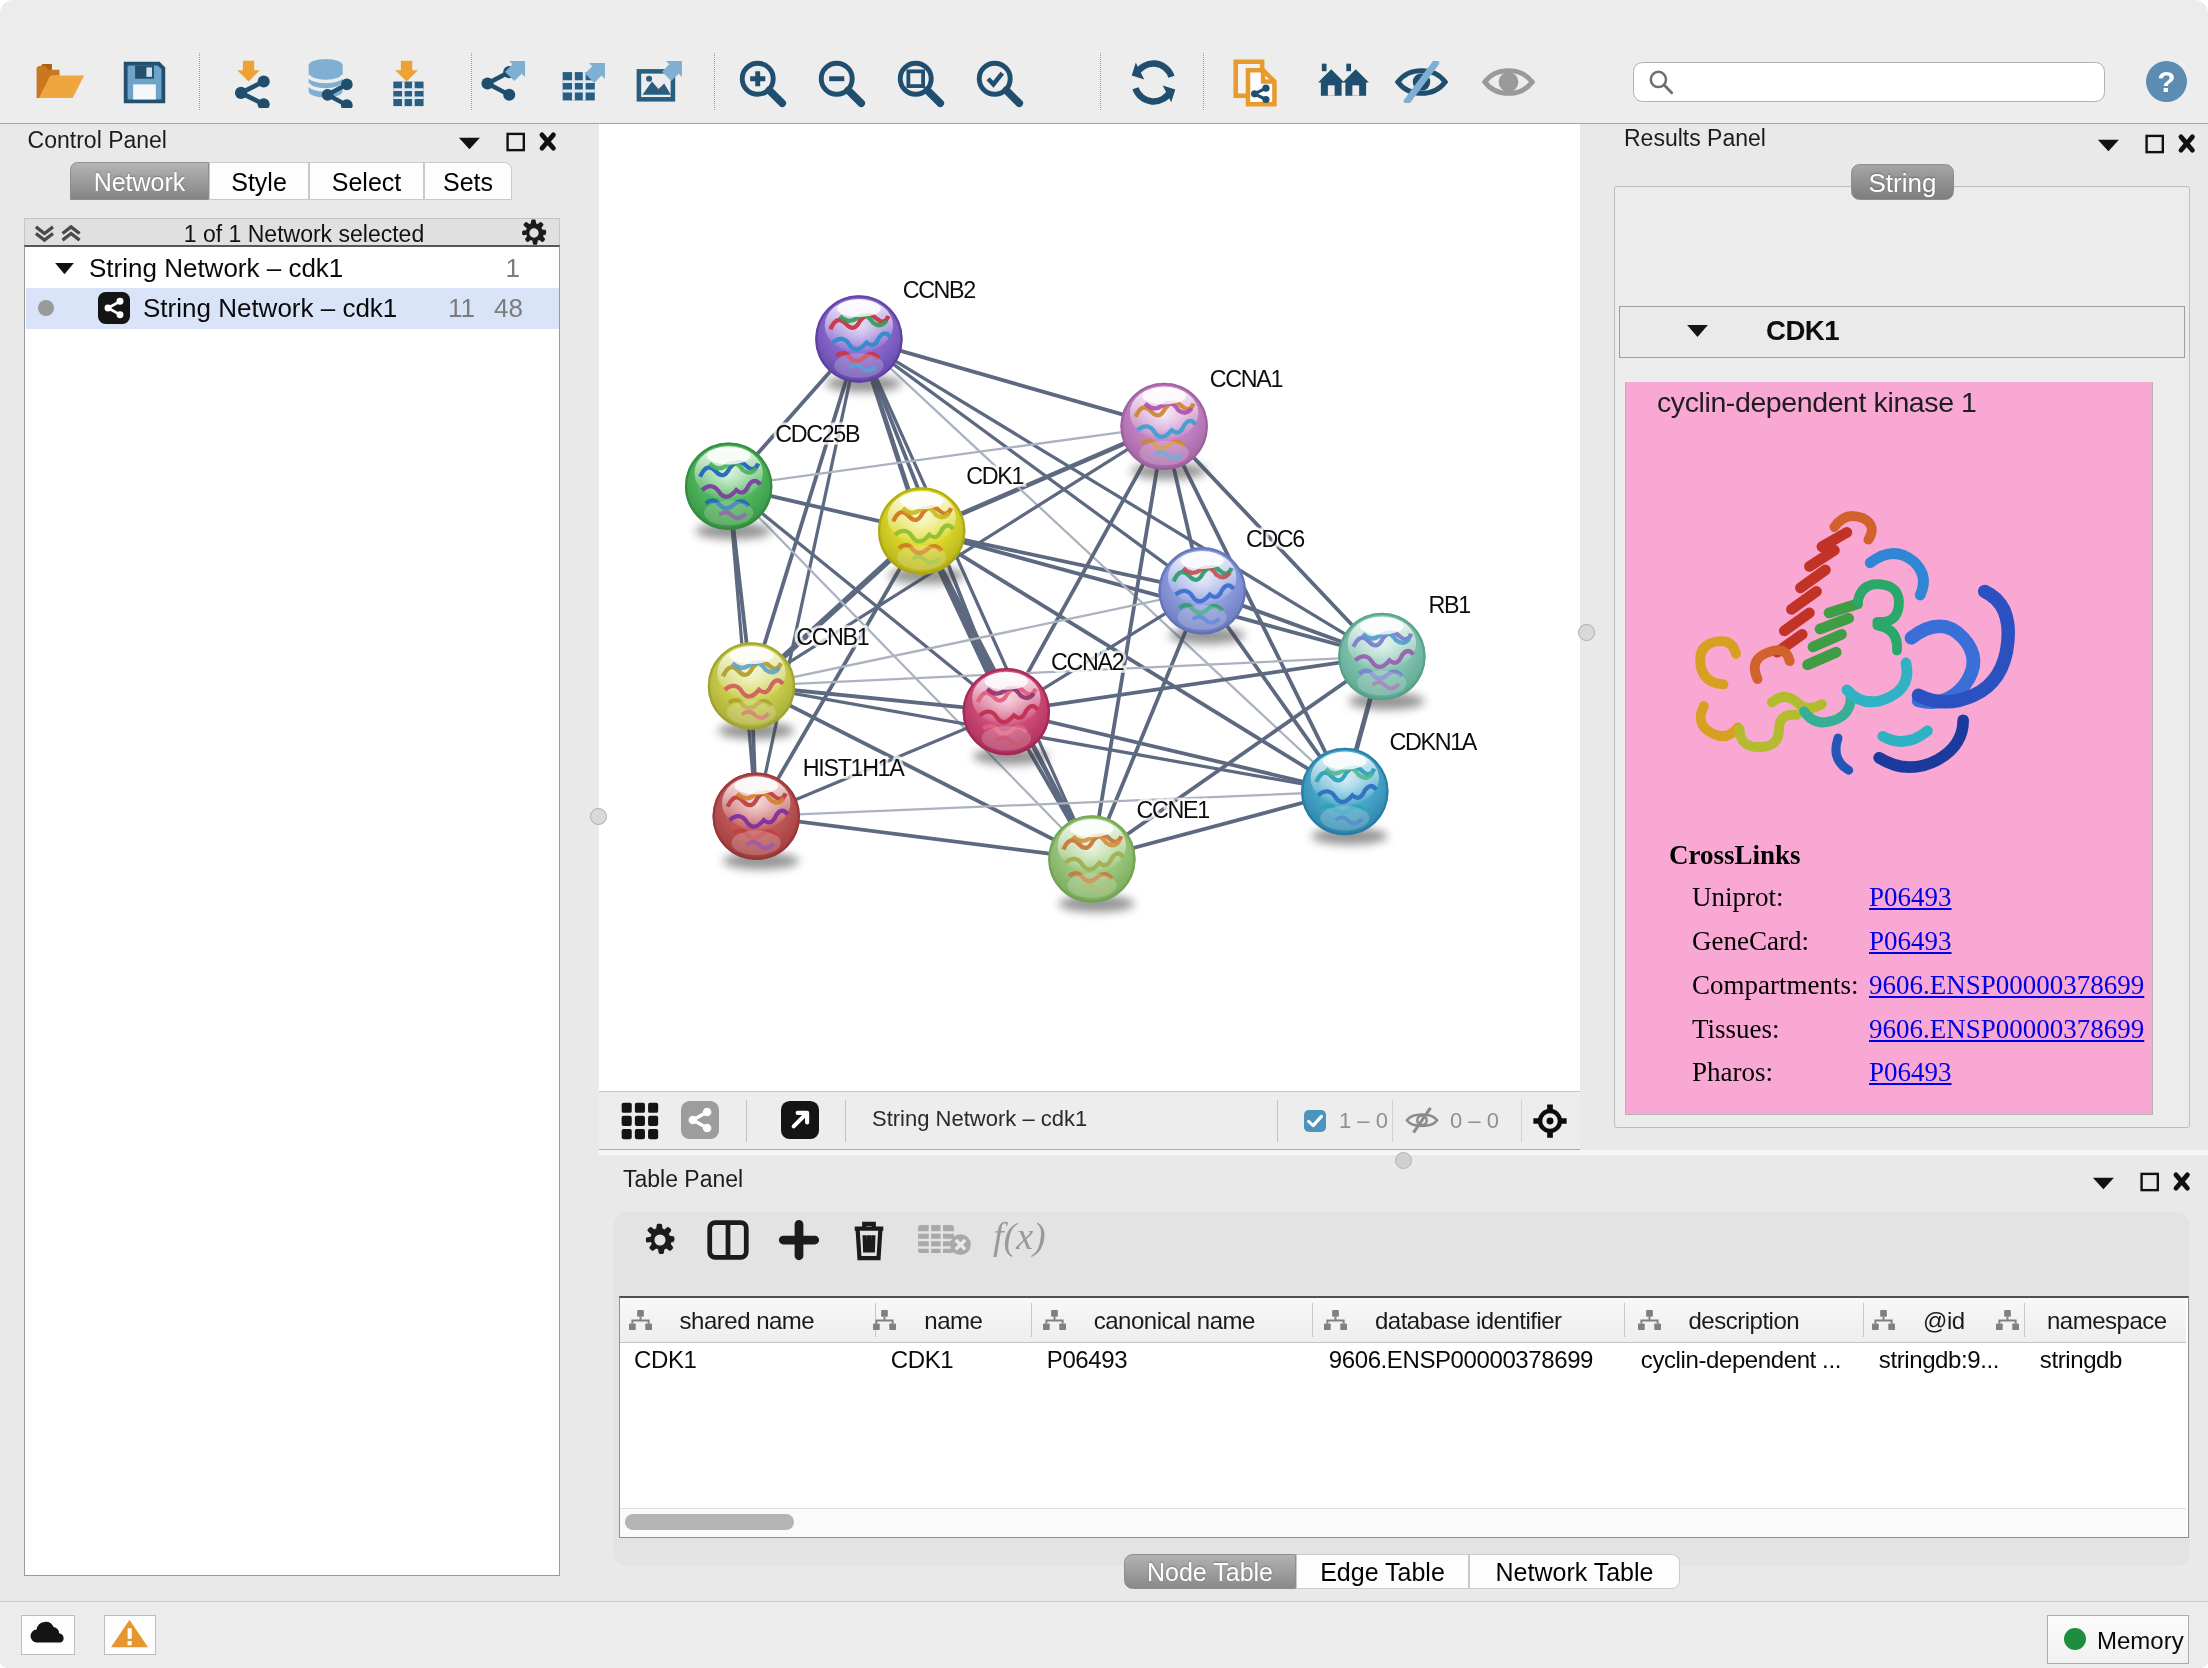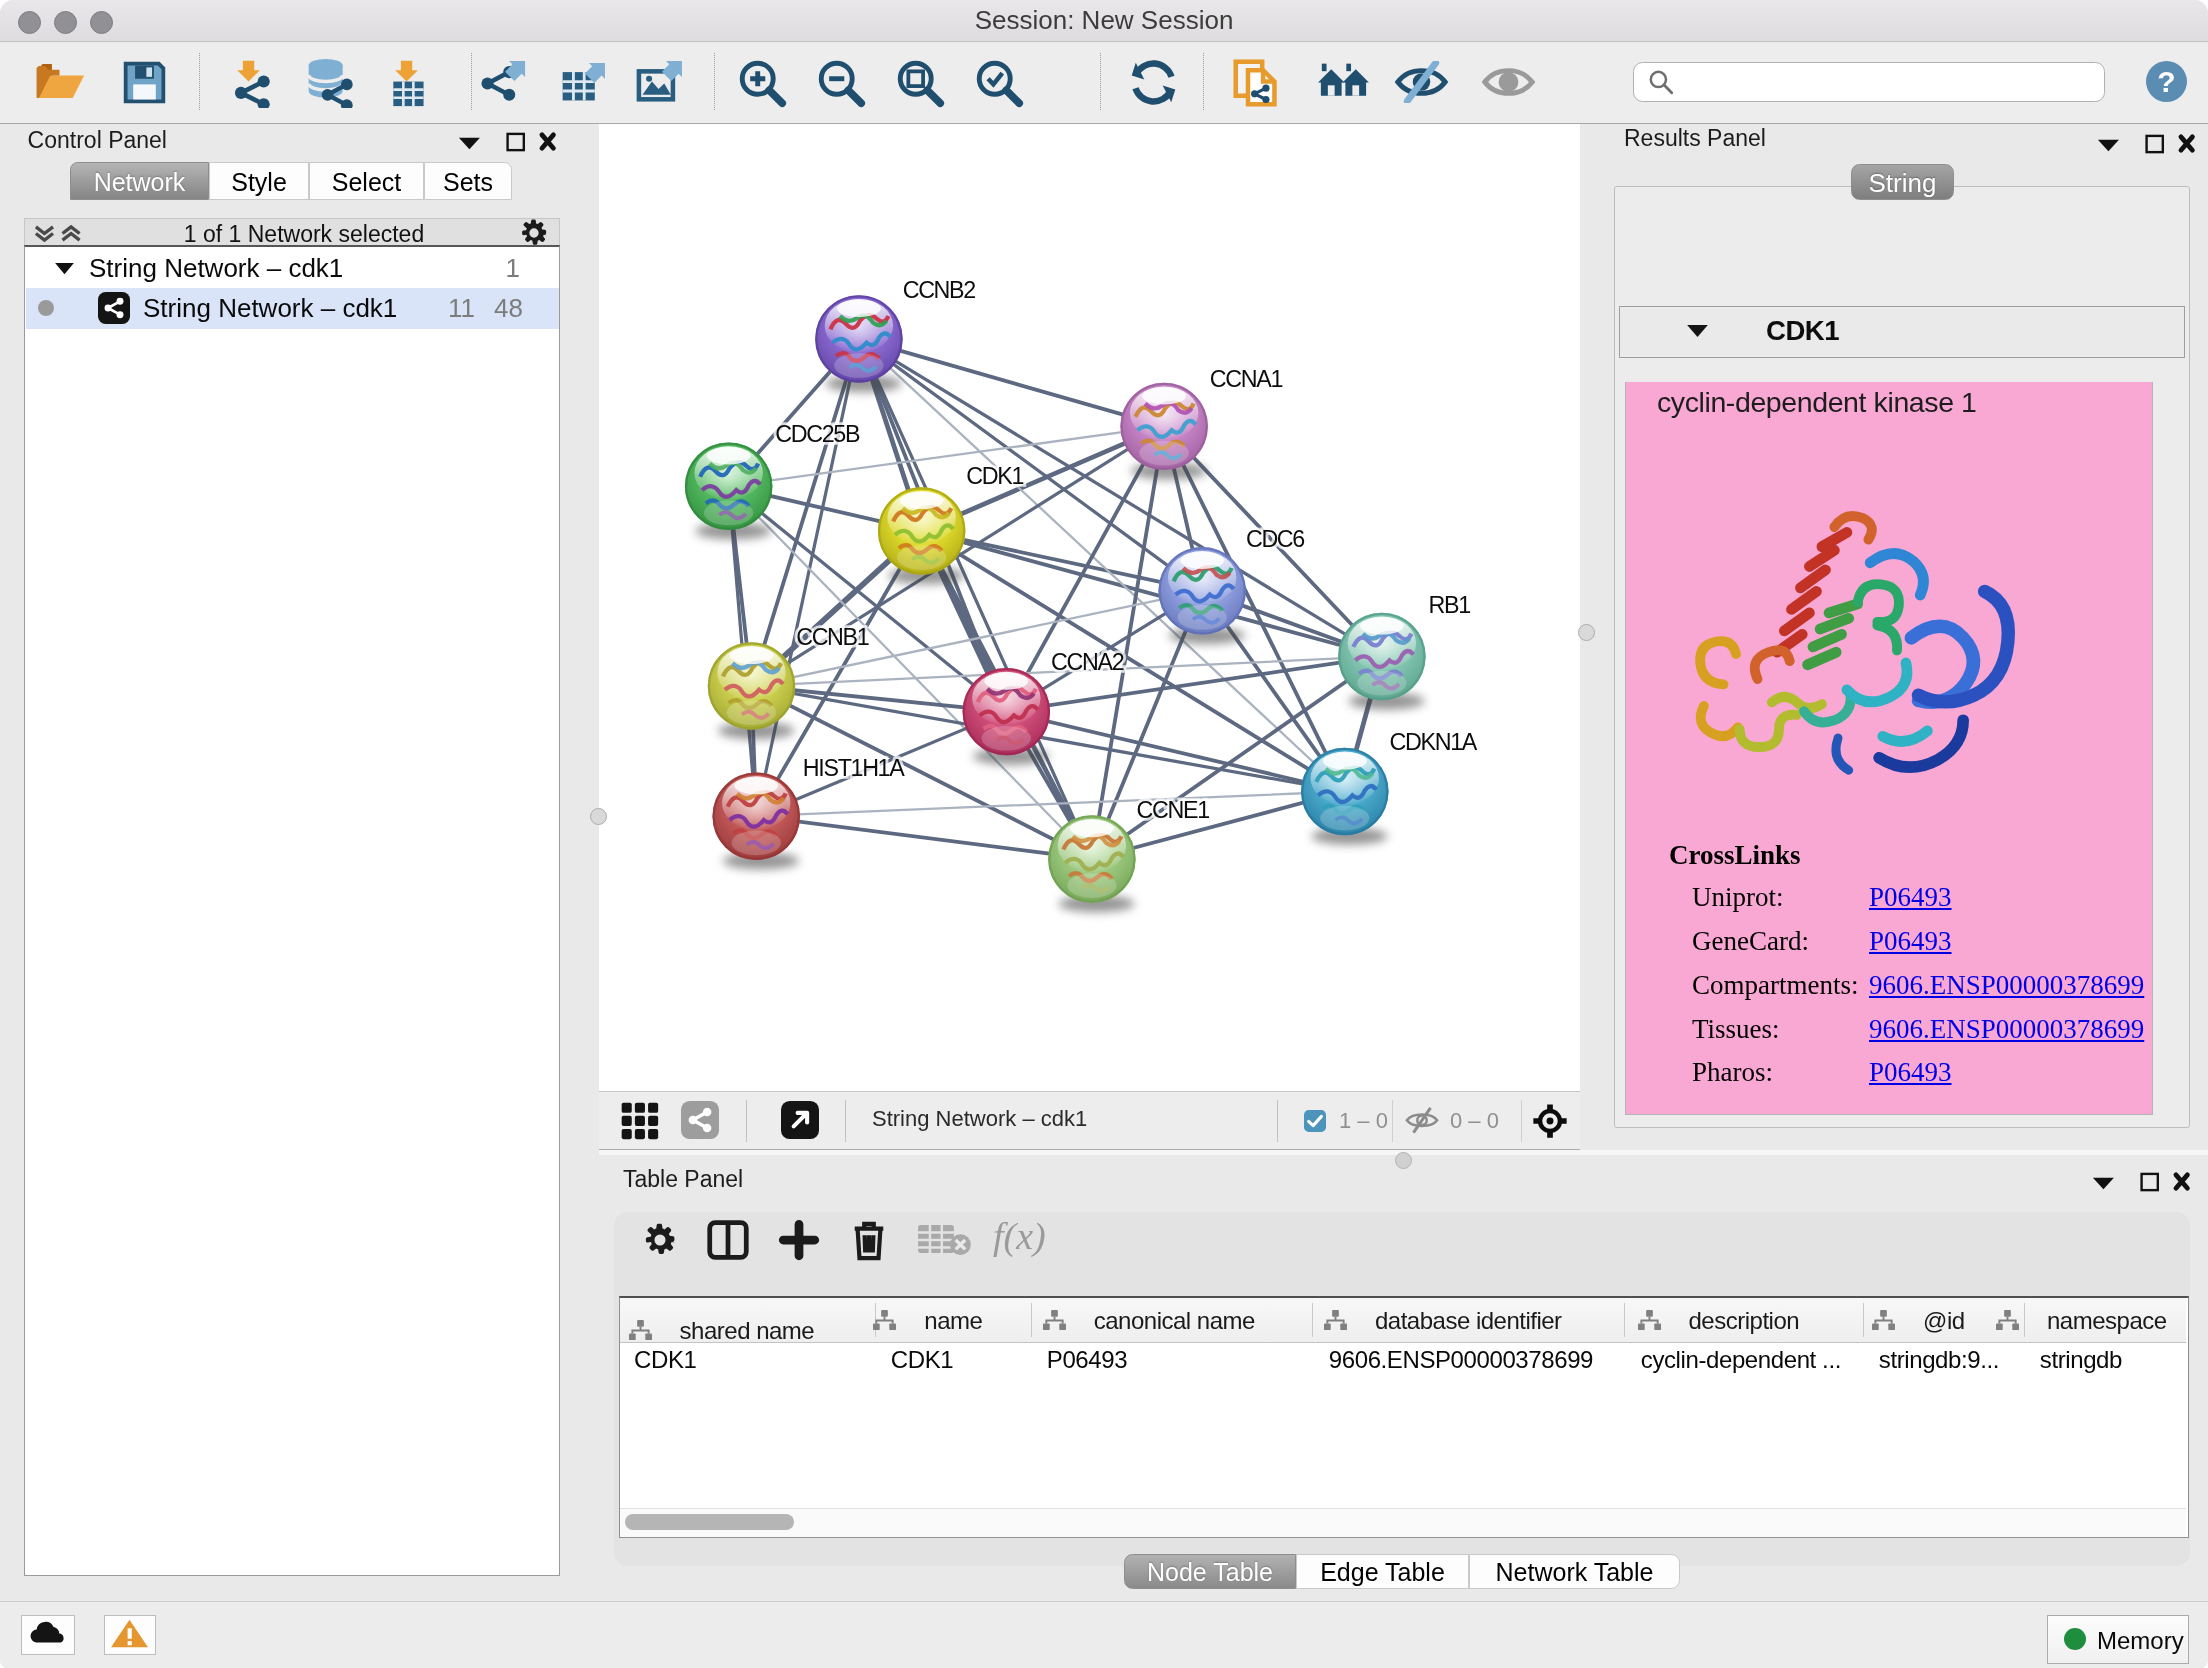--- a/index.html
+++ b/index.html
@@ -22,26 +22,20 @@
   
   .netbar{position:absolute;left:24px;top:94px;width:536px;height:27px;background:#e0e0e0;border:1px solid #c6c6c6;border-bottom:none;box-sizing:border-box;}
   .listbox{position:absolute;left:24px;top:121px;width:536px;height:1331px;background:#fff;border:1.9px solid #9a9a9a;border-top:2.9px solid #565656;box-sizing:border-box;}
   .btn{background:linear-gradient(#ffffff,#f1f1f1);border:1.9px solid #c6c6c6;border-radius:9.5px;box-sizing:border-box;text-align:center;color:#000;}
   a.lnk{color:#0000e6;text-decoration:underline;}
   .serif{font-family:"Liberation Serif",serif;}
 </style></head>
 <body>
 <div class="win">
 
-<div class="titlebar">
-  <div class="tl" style="left:18px;"></div>
-  <div class="tl" style="left:54px;"></div>
-  <div class="tl" style="left:90px;"></div>
-  <div class="title">Session: New Session</div>
-</div>
 
 <div class="toolbar">
 
 <div class="tbi" style="left:26px;">
         <svg width="53" height="48" viewBox="0 0 28 25">
 <path d="M2,5 L2,21 L10,21 L10,3 L5,3 L3.5,5 Z" fill="#b06010"></path>
 <path d="M3,21 L9,9 L27,9 L21,21 Z" fill="#f0a640"></path>
 <path d="M2,5 L2,21 L3,21 L9,9 L14,9 L14,6 L8,6 L6.5,4 L3,4 Z" fill="#c87820"></path>
 </svg>
       </div>
@@ -783,21 +777,21 @@
               <path d="M1,5 L20,5 M1,9 L20,9 M1,13 L20,13 M7.3,1 L7.3,16 M13.6,1 L13.6,16"></path>
             </g>
             <circle cx="23.5" cy="11.5" r="5.5"></circle>
             <path d="M21,9 L26,14 M26,9 L21,14" stroke="#e9e9e9" stroke-width="1.8"></path>
           </g>
         </svg>
 <div class="abs serif" style="left:379px;top:1.9px;font-size:38px;font-style:italic;color:#9a9a9a;">f(x)</div>
 
     <div class="abs" style="left:4.8px;top:84px;width:1570px;height:242px;background:#fff;border:1.9px solid #909090;border-top:2.9px solid #4f4f4f;box-sizing:border-box;">
 <div class="abs" style="left:0;top:0;width:1566px;height:45px;background:linear-gradient(#f8f8f8,#eeeeee);border-bottom:1.9px solid #c4c4c4;box-sizing:border-box;"></div>
-<div class="abs" style="left:-1.9px;top:6.7px;width:257px;height:32px;display:flex;align-items:center;justify-content:center;gap:27px;padding-right:51px;box-sizing:border-box;margin-top:10px;">
+<div class="abs" style="left:-1.9px;top:6.7px;width:257px;height:32px;display:flex;align-items:center;justify-content:center;gap:27px;padding-right:51px;box-sizing:border-box;">
             <svg width="25" height="23" viewBox="0 0 26 24" style="flex:none;">
               <g fill="#808080">
                 <rect x="9.5" y="1" width="7" height="7" rx="1"></rect>
                 <rect x="1" y="15" width="7" height="7" rx="1"></rect>
                 <rect x="18" y="15" width="7" height="7" rx="1"></rect>
                 <path d="M13,8 L13,12 M4.5,15 L4.5,12 L21.5,12 L21.5,15" stroke="#808080" stroke-width="2" fill="none"></path>
               </g>
             </svg>
             <span style="font-size:24px;letter-spacing:-0.5px;color:#1a1a1a;white-space:nowrap;">shared name</span>
           </div>

